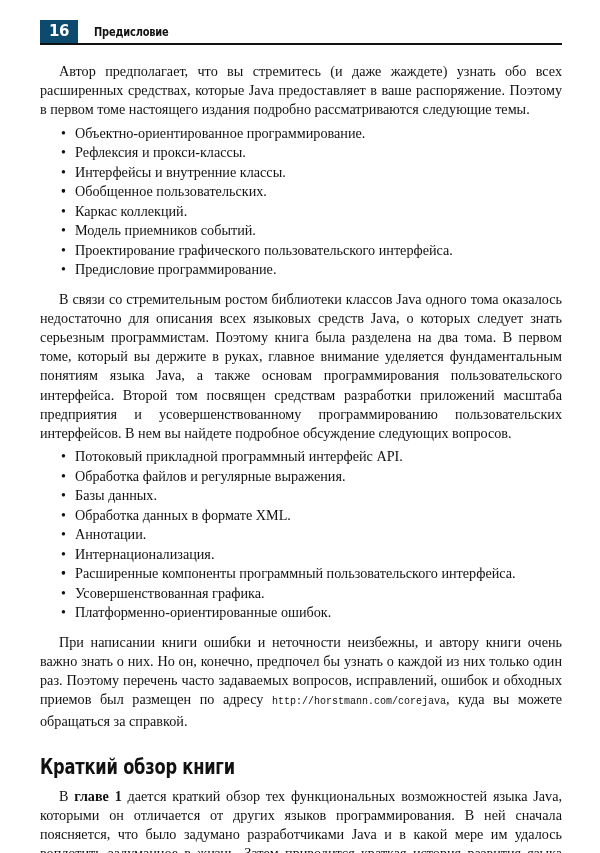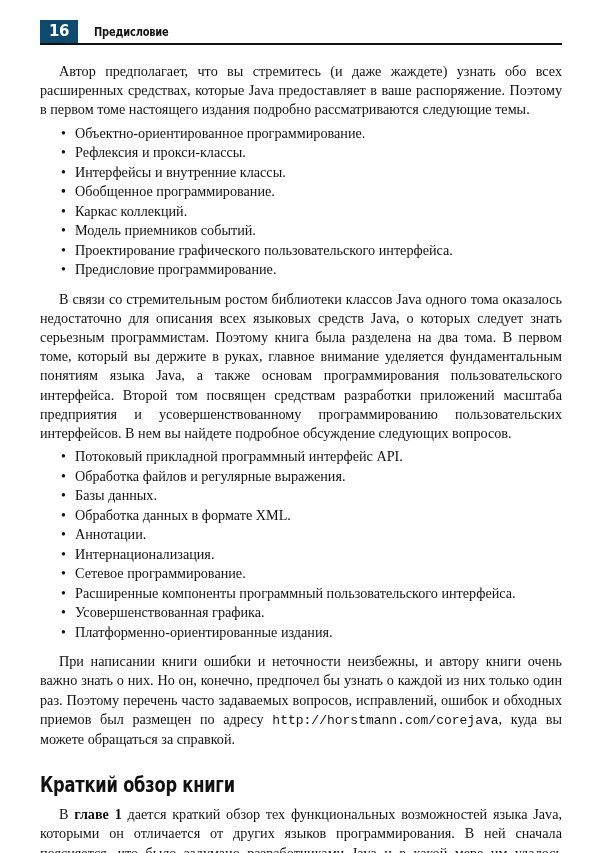--- a/index.html
+++ b/index.html
@@ -12,21 +12,21 @@
               font-size: 15px; line-height: 23px; text-align: center; letter-spacing: -0.5px; }
   .running-title { position: absolute; left: 54px; top: 2px; font-family: "DejaVu Sans", sans-serif;
                    font-weight: bold; font-size: 12px; line-height: 20px; transform: scaleX(0.82);
                    transform-origin: left center; letter-spacing: -0.2px; }
   .content { position: absolute; left: 40px; top: 62px; width: 522px; }
   p { margin: 0; font-size: 14.2px; line-height: 19.2px; text-align: justify; text-indent: 19px;
       hyphens: manual; }
   ul { list-style: none; margin: 4px 0 6px 0; padding: 0; }
   li { position: relative; padding-left: 35px; font-size: 14.2px; line-height: 19.5px; }
   li .bullet { position: absolute; left: 21px; top: 0; font-size: 14px; }
-  .mono { font-family: "Liberation Mono", "DejaVu Sans Mono", monospace; font-size: 13px; }
+  .mono { font-family: "Liberation Mono", "DejaVu Sans Mono", monospace; font-size: 10px; }
   .b { font-weight: bold; }
   h2 { margin: 22px 0 6px 0; font-family: "DejaVu Sans", sans-serif; font-weight: bold;
        font-size: 22px; line-height: 28px; transform: scaleX(0.74); transform-origin: left center;
        letter-spacing: -0.3px; white-space: nowrap; }
   .gap { height: 4px; }
 </style>
 </head>
 <body>
 
 <div class="header">
@@ -34,39 +34,39 @@
   <div class="running-title">Предисловие</div>
 </div>
 
 <div class="content">
   <p>Автор предполагает, что вы стремитесь (и даже жаждете) узнать обо всех расширенных средствах, которые Java предоставляет в ваше распоряжение. Поэтому в первом томе настоящего издания подробно рассматриваются следующие темы.</p>
   <ul>
     <li><span class="bullet">•</span><span>Объектно-ориентированное программирование.</span></li>
     <li><span class="bullet">•</span><span>Рефлексия и прокси-классы.</span></li>
     <li><span class="bullet">•</span><span>Интерфейсы и внутренние классы.</span></li>
     <li><span class="bullet">•</span></li>
-    <li><span class="bullet">•</span><span>Обобщенное программирование.</span></li>
+    <li><span class="bullet">•</span><span>Обобщенное пользовательских.</span></li>
     <li><span class="bullet">•</span><span>Каркас коллекций.</span></li>
     <li><span class="bullet">•</span><span>Модель приемников событий.</span></li>
     <li><span class="bullet">•</span><span>Проектирование графического пользовательского интерфейса.</span></li>
     <li><span class="bullet">•</span><span>Предисловие программирование.</span></li>
   </ul>
   <div class="gap"></div>
   <p>В связи со стремительным ростом библиотеки классов Java одного тома оказалось недостаточно для описания всех языковых средств Java, о которых следует знать серьезным программистам. Поэтому книга была разделена на два тома. В первом томе, который вы держите в руках, главное внимание уделяется фундаментальным понятиям языка Java, а также основам программирования пользовательского интерфейса. Второй том посвящен средствам разработки приложений масштаба предприятия и усовершенствованному программированию пользовательских интерфейсов. В нем вы найдете подробное обсуждение следующих вопросов.</p>
   <ul>
     <li><span class="bullet">•</span><span>Потоковый прикладной программный интерфейс API.</span></li>
     <li><span class="bullet">•</span><span>Обработка файлов и регулярные выражения.</span></li>
     <li><span class="bullet">•</span><span>Базы данных.</span></li>
     <li><span class="bullet">•</span><span>Обработка данных в формате XML.</span></li>
     <li><span class="bullet">•</span><span>Аннотации.</span></li>
     <li><span class="bullet">•</span><span>Интернационализация.</span></li>
-    <li><span class="bullet">•</span><span>Сетевое программирование.</span></li>
+    <li><span class="bullet">•</span></li>
     <li><span class="bullet">•</span><span>Расширенные компоненты программный пользовательского интерфейса.</span></li>
     <li><span class="bullet">•</span><span>Усовершенствованная графика.</span></li>
-    <li><span class="bullet">•</span><span>Платформенно-ориентированные издания.</span></li>
+    <li><span class="bullet">•</span><span>Платформенно-ориентированные ошибок.</span></li>
   </ul>
   <div class="gap"></div>
   <p><span>При написании книги ошибки и неточности неизбежны, и автору книги очень важно знать о них. Но он, конечно, предпочел бы узнать о каждой из них только один раз. Поэтому перечень часто задаваемых вопросов, исправлений, ошибок и обходных приемов был размещен по адресу </span><span class="mono">http://horstmann.com/corejava</span><span>, куда вы можете обращаться за справкой.</span></p>
 
   <h2>Краткий обзор книги</h2>
 
   <p><span>В </span><span class="b">главе 1</span><span> дается краткий обзор тех функциональных возможностей языка Java, которыми он отличается от других языков программирования. В ней сначала поясняется, что было задумано разработчиками Java и в какой мере им удалось воплотить задуманное в жизнь. Затем приводится краткая история развития языка Java и показывается, как он стал тем, чем он есть в настоящее время.</span></p>
 </div>
 
 </body></html>

